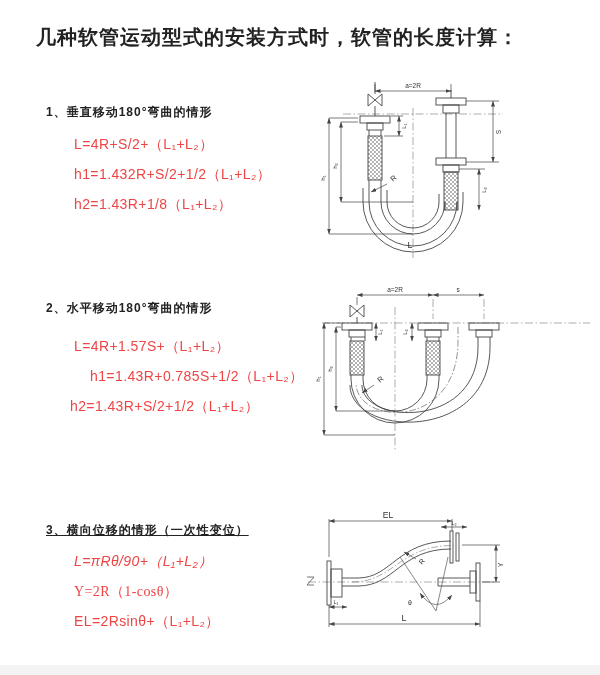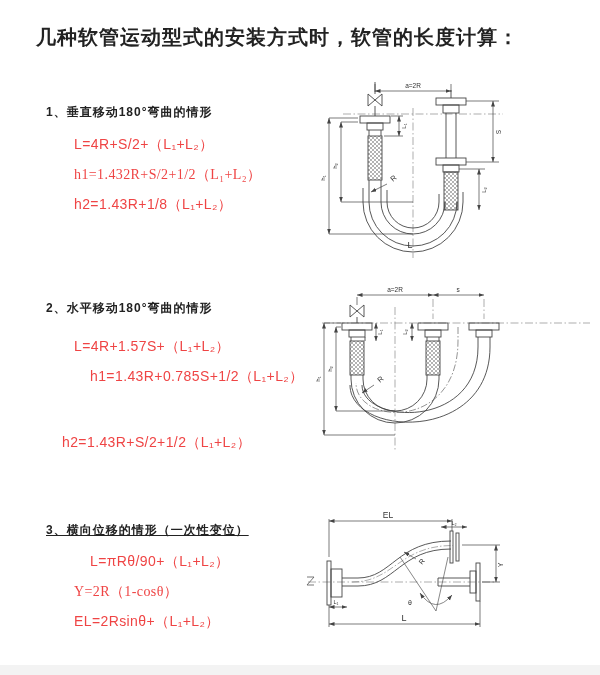--- a/index.html
+++ b/index.html
@@ -30,21 +30,21 @@
 </style>
 </head>
 <body>
 
 <div id="page">
 
   <div class="title">几种软管运动型式的安装方式时，软管的长度计算：</div>
 
   <div class="sec-heading" style="left:46px;top:104px;">1、垂直移动180°弯曲的情形</div>
   <div class="formula" style="left:74px;top:136px;">L=4R+S/2+（L₁+L₂）</div>
-  <div class="formula" style="left:74px;top:166px;font-family:Liberation Serif, serif;">h1=1.432R+S/2+1/2（L₁+L₂）</div>
+  <div class="formula" style="left:74px;top:166px;">h1=1.432R+S/2+1/2（L₁+L₂）</div>
   <div class="formula" style="left:74px;top:196px;">h2=1.43R+1/8（L₁+L₂）</div>
 
   <div class="diagram" style="left:313px;top:70px;width:285px;height:190px;">
     <svg width="285" height="190" viewBox="0 0 285 190">
       <defs>
         <marker id="ar1" markerWidth="7" markerHeight="6" refX="5.5" refY="2" orient="auto-start-reverse" markerUnits="userSpaceOnUse">
           <path d="M0,0 L5.5,2 L0,4 Z" fill="#444"></path>
         </marker>
         <pattern id="br1" width="4" height="4" patternUnits="userSpaceOnUse">
           <path d="M0,4 L4,0 M0,0 L4,4" stroke="#666" stroke-width="0.5"></path>
@@ -105,21 +105,21 @@
       <text x="12" y="108" font-size="6" text-anchor="middle" transform="rotate(-90 12 108)">h₁</text>
       <text x="24" y="96" font-size="6" text-anchor="middle" transform="rotate(-90 24 96)">h₂</text>
       <text x="80" y="112" font-size="7.5" transform="rotate(-40 80 112)">R</text>
       <text x="97" y="178" font-size="9" text-anchor="middle">L</text>
     </svg>
   </div>
 
   <div class="sec-heading" style="left:46px;top:300px;">2、水平移动180°弯曲的情形</div>
   <div class="formula" style="left:74px;top:338px;">L=4R+1.57S+（L₁+L₂）</div>
   <div class="formula" style="left:90px;top:368px;">h1=1.43R+0.785S+1/2（L₁+L₂）</div>
-  <div class="formula" style="left:62px;top:398px;margin-top:36px;">h2=1.43R+S/2+1/2（L₁+L₂）</div>
+  <div class="formula" style="left:70px;top:398px;">h2=1.43R+S/2+1/2（L₁+L₂）</div>
 
   <div class="diagram" style="left:308px;top:283px;width:292px;height:185px;">
     <svg width="292" height="185" viewBox="0 0 292 185">
       <defs>
         <marker id="ar2" markerWidth="7" markerHeight="6" refX="5.5" refY="2" orient="auto-start-reverse" markerUnits="userSpaceOnUse">
           <path d="M0,0 L5.5,2 L0,4 Z" fill="#444"></path>
         </marker>
         <pattern id="br2" width="4" height="4" patternUnits="userSpaceOnUse">
           <path d="M0,4 L4,0 M0,0 L4,4" stroke="#666" stroke-width="0.5"></path>
         </pattern>
@@ -178,21 +178,21 @@
       <text x="150" y="9" font-size="6.5" text-anchor="middle">s</text>
       <text x="74" y="49" font-size="6" text-anchor="middle" transform="rotate(-90 74 49)">L₁</text>
       <text x="99" y="49" font-size="6" text-anchor="middle" transform="rotate(-90 99 49)">L₂</text>
       <text x="12" y="96" font-size="6" text-anchor="middle" transform="rotate(-90 12 96)">h₁</text>
       <text x="24" y="86" font-size="6" text-anchor="middle" transform="rotate(-90 24 86)">h₂</text>
       <text x="72" y="100" font-size="7.5" transform="rotate(-40 72 100)">R</text>
     </svg>
   </div>
 
   <div class="sec-heading" style="left:46px;top:522px;text-decoration:underline;">3、横向位移的情形（一次性变位）</div>
-  <div class="formula" style="left:90px;top:553px;">L=πRθ/90+（L₁+L₂）</div>
+  <div class="formula" style="left:74px;top:553px;font-style:italic;">L=πRθ/90+（L₁+L₂）</div>
   <div class="formula" style="left:74px;top:583px;font-family:Liberation Serif, serif;">Y=2R（1-cosθ）</div>
   <div class="formula" style="left:74px;top:613px;">EL=2Rsinθ+（L₁+L₂）</div>
 
   <div class="diagram" style="left:300px;top:505px;width:300px;height:135px;">
     <svg width="300" height="135" viewBox="0 0 300 135">
       <defs>
         <marker id="ar3" markerWidth="7" markerHeight="6" refX="5.5" refY="2" orient="auto-start-reverse" markerUnits="userSpaceOnUse">
           <path d="M0,0 L5.5,2 L0,4 Z" fill="#444"></path>
         </marker>
       </defs>

